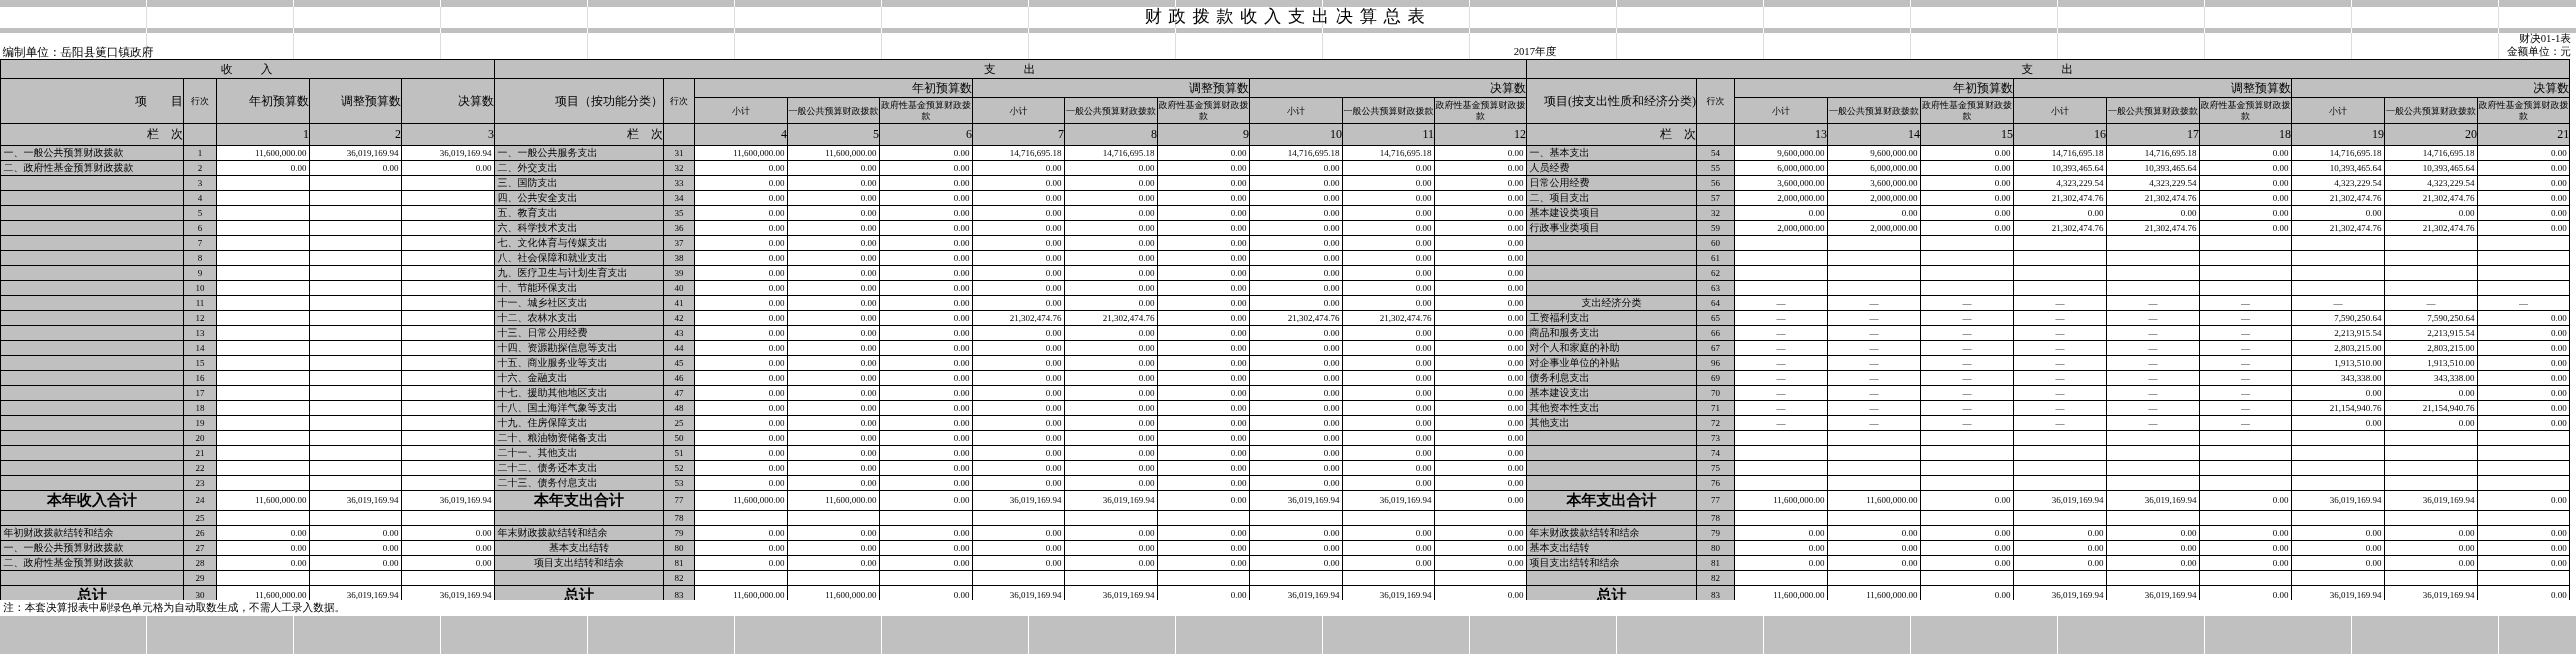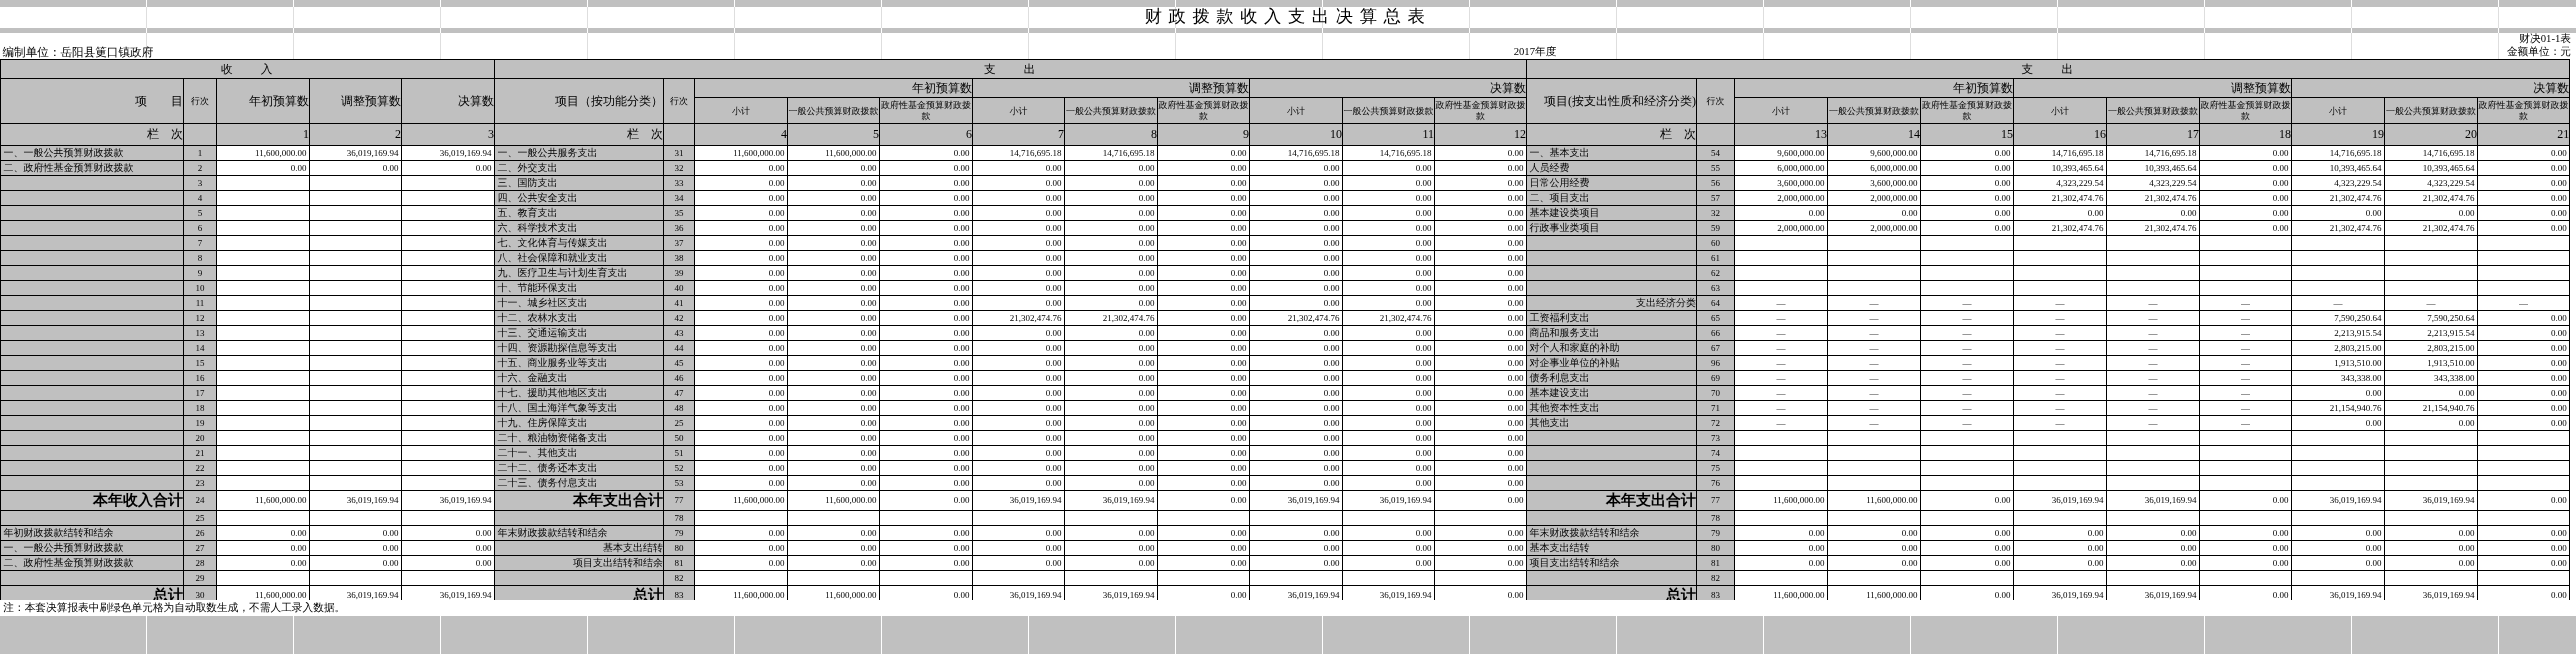--- a/index.html
+++ b/index.html
@@ -21,21 +21,21 @@
   table.grid{position:absolute;top:59px;left:0;width:2328px;border-collapse:collapse;
     table-layout:fixed;border:1.7px solid #000;}
   table.grid td{border:0.8px solid #000;padding:0;overflow:hidden;white-space:nowrap;
     vertical-align:middle;}
   .g{background:#c0c0c0;}
   .sec{font-size:11.6px;text-align:center;letter-spacing:1.7px;}
   .hc{font-size:12px;text-align:right;}
   .hs{font-size:9px;text-align:center;white-space:normal!important;line-height:1.15;}
   .no{text-align:center;font-size:9px;border-left-width:1.7px!important;border-right-width:1.7px!important;}
   .item{font-size:10px;text-align:left;padding-left:2.5px!important;}
-  .item.c{text-align:right;padding-left:0!important;}
+  .item.c{text-align:center;padding-left:0!important;}
   .b{font-weight:bold;font-size:15px;}
   .num{text-align:right;font-size:9px;padding-right:2.5px!important;background:#fff;}
   .dash{text-align:center;font-size:9px;background:#fff;}
   .bl2{border-left:1.7px solid #000!important;}
   tr.t2 td{border-top:1.7px solid #000;}
   .h-sec td{border-bottom:1.7px solid #000;}
   .h-lan td{border-top:1.7px solid #000;}
   .footnote{position:absolute;top:600px;left:0;width:2576px;height:15.7px;line-height:15.7px;
     font-size:10.7px;padding-left:3.3px;background:#fff;}
   .footer-grey{position:absolute;top:616px;left:0;width:2576px;height:39px;background-color:#c0c0c0;
@@ -505,21 +505,21 @@
           <td class="num">7,590,250.64</td>
           <td class="num">7,590,250.64</td>
           <td class="num">0.00</td>
         </tr>
         <tr style="height: 15px;">
           <td class="g item"></td>
           <td class="g no">13</td>
           <td class="num"></td>
           <td class="num"></td>
           <td class="num"></td>
-          <td class="g item bl2">十三、交通运输支出</td>
+          <td class="g item bl2">十三、日常公用经费</td>
           <td class="g no">43</td>
           <td class="num">0.00</td>
           <td class="num">0.00</td>
           <td class="num">0.00</td>
           <td class="num">0.00</td>
           <td class="num">0.00</td>
           <td class="num">0.00</td>
           <td class="num">0.00</td>
           <td class="num">0.00</td>
           <td class="num">0.00</td>

